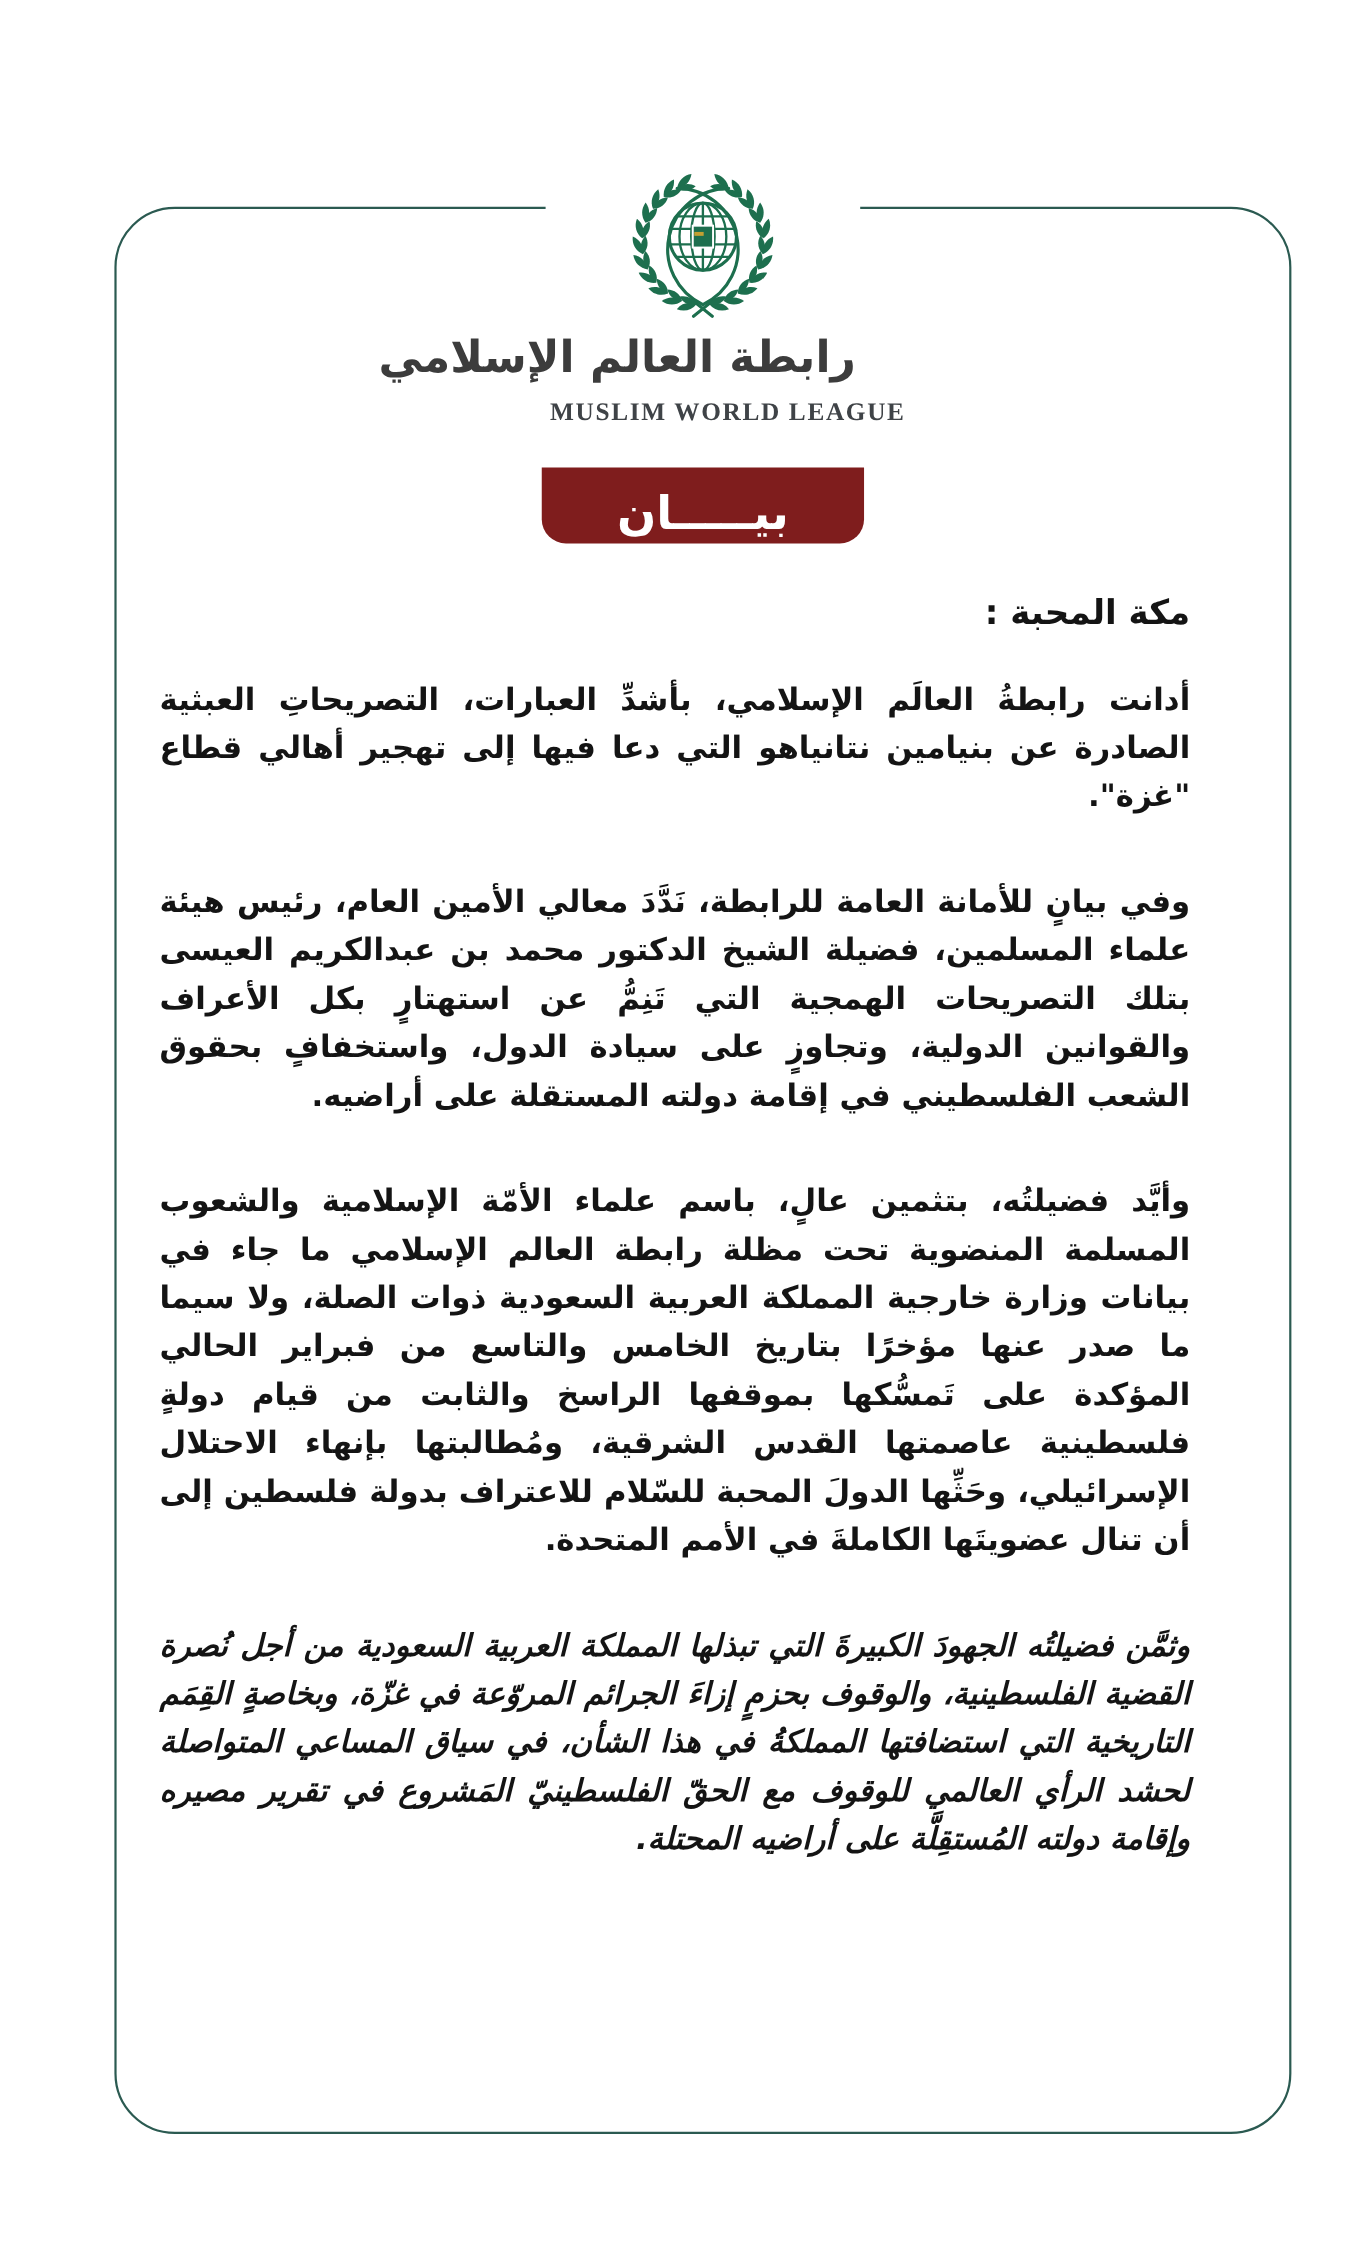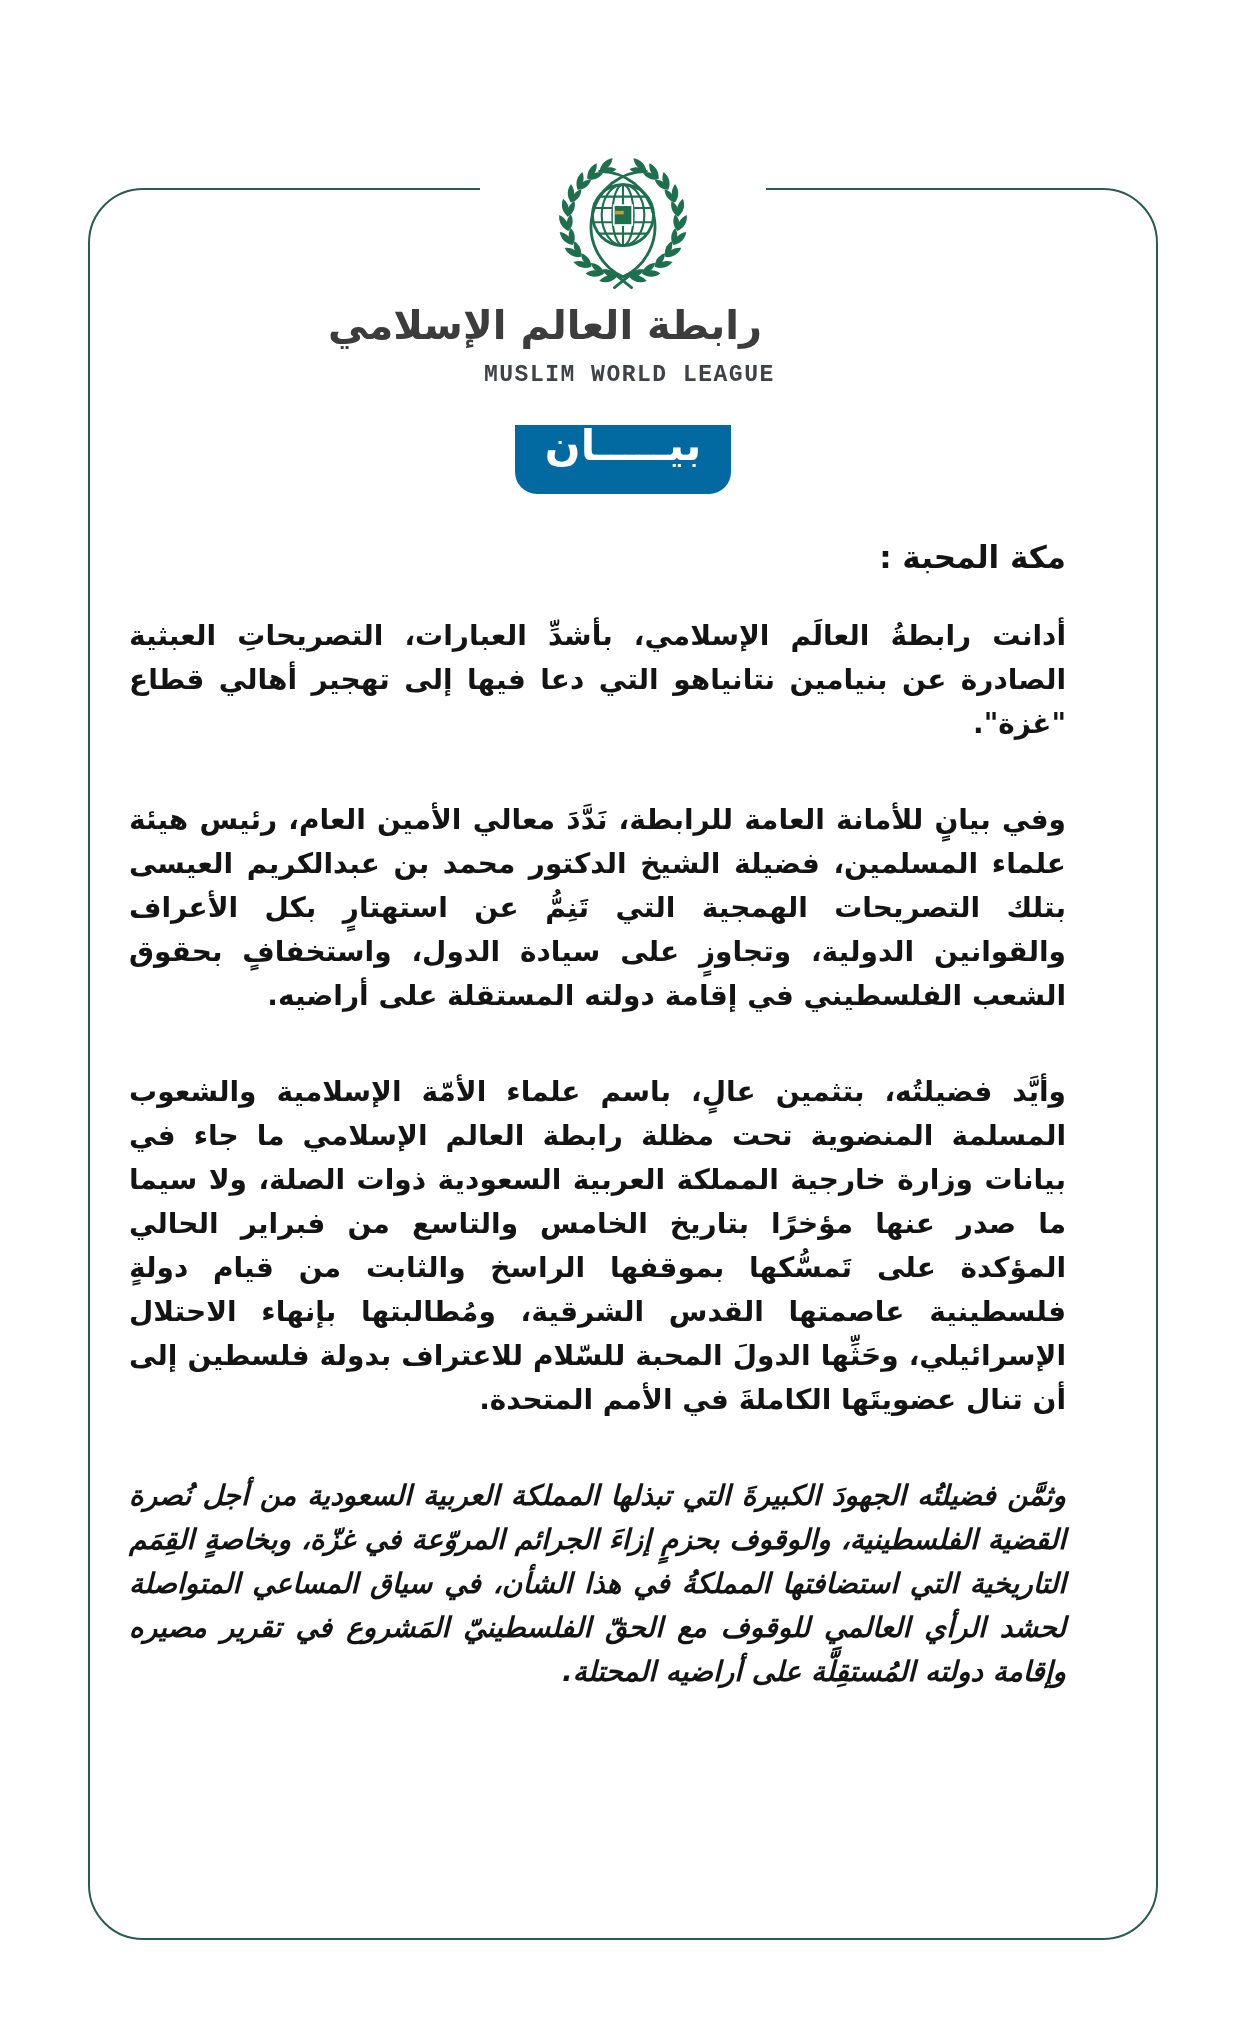--- a/index.html
+++ b/index.html
@@ -1,41 +1,41 @@
 <!DOCTYPE html>
 <html lang="ar"><head>
 <meta charset="utf-8">
 <style>
   html,body{margin:0;padding:0;}
   body{
     width:1241px;height:2042px;position:relative;background:#ffffff;
     font-family:"DejaVu Sans",sans-serif;overflow:hidden;
   }
   .frame{
-    position:absolute;left:88px;top:188px;width:1066px;height:1748px;
+    position:absolute;left:104px;top:188px;width:1066px;height:1748px;
     border:2.5px solid #2b5a51;border-radius:55px;background:#ffffff;
   }
   .logo-block{
     position:absolute;top:-36px;left:50%;transform:translateX(-50%);
     width:278px;background:#ffffff;text-align:center;padding:0 4px;
   }
   .emblem{display:block;margin:0 auto;}
   .org-ar{
     direction:rtl;font-family:"DejaVu Sans",sans-serif;font-weight:bold;
     font-size:40px;line-height:72px;color:#3c3c3c;white-space:nowrap;
   }
   .org-en{
-    font-family:Liberation Mono, monospace;font-weight:bold;
+    font-family:Liberation Serif, serif;font-weight:bold;
     font-size:23px;line-height:28px;letter-spacing:1.5px;color:#3f4347;white-space:nowrap;
   }
   .banner{
     position:absolute;top:235px;left:50%;transform:translateX(-50%);
-    width:216px;height:69px;background:#0369a1;
+    width:293px;height:69px;background:#7f1d1d;
     border-radius:0 0 22px 22px;
-    display:flex;align-items:flex-start;justify-content:center;
+    display:flex;align-items:flex-end;justify-content:center;
   }
   .banner-label{
     direction:rtl;color:#ffffff;font-weight:bold;font-size:42px;line-height:1;
     padding-bottom:6px;
   }
   .content{
     position:absolute;top:344px;right:90px;left:27px;
     direction:rtl;color:#141414;
   }
   .dateline{

